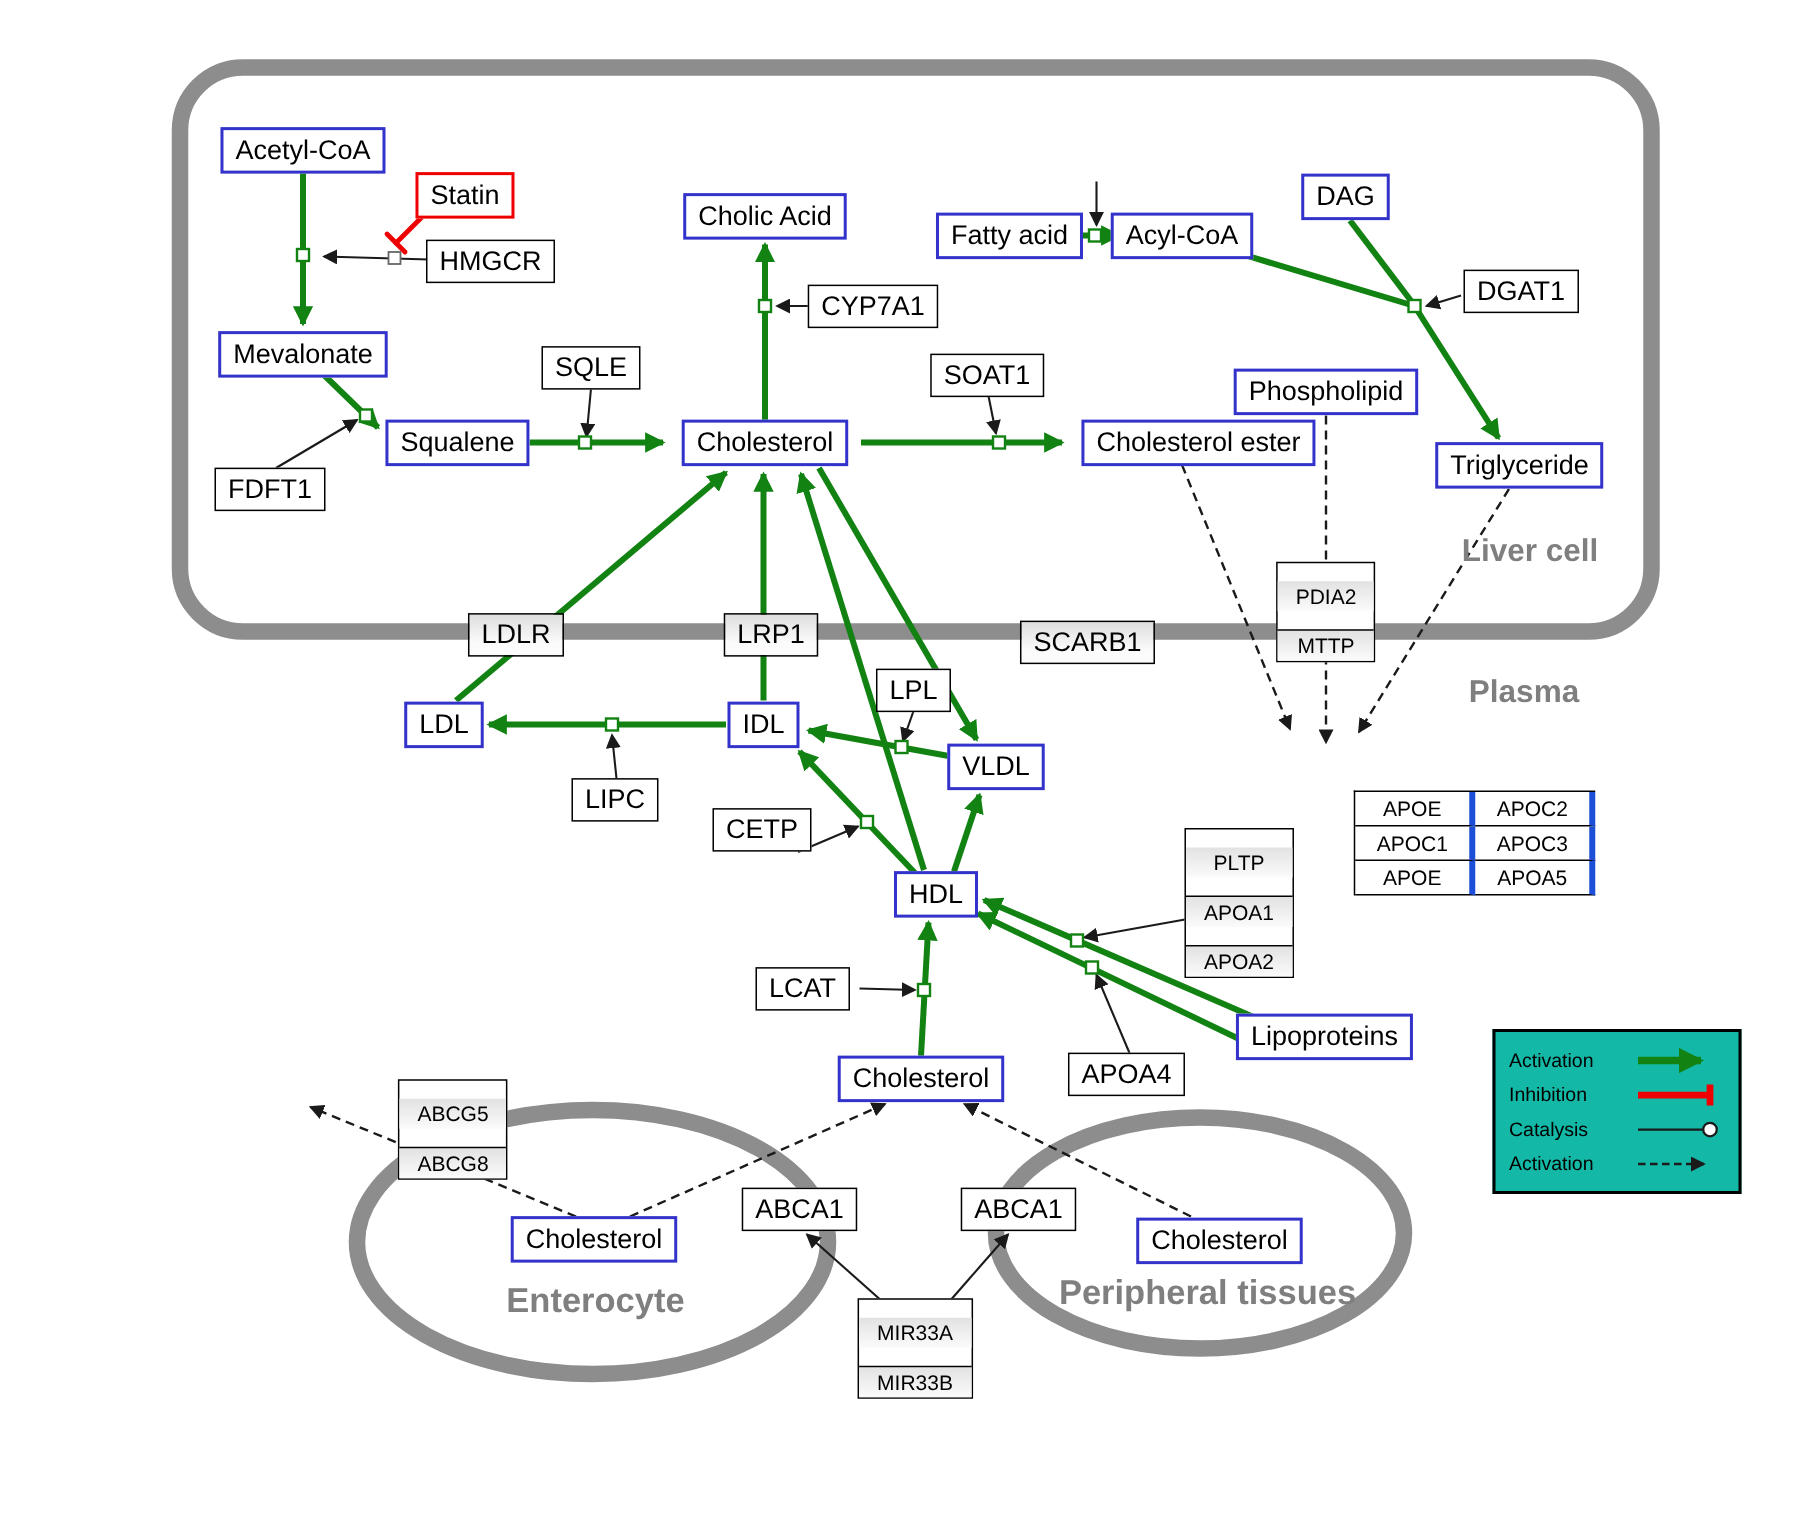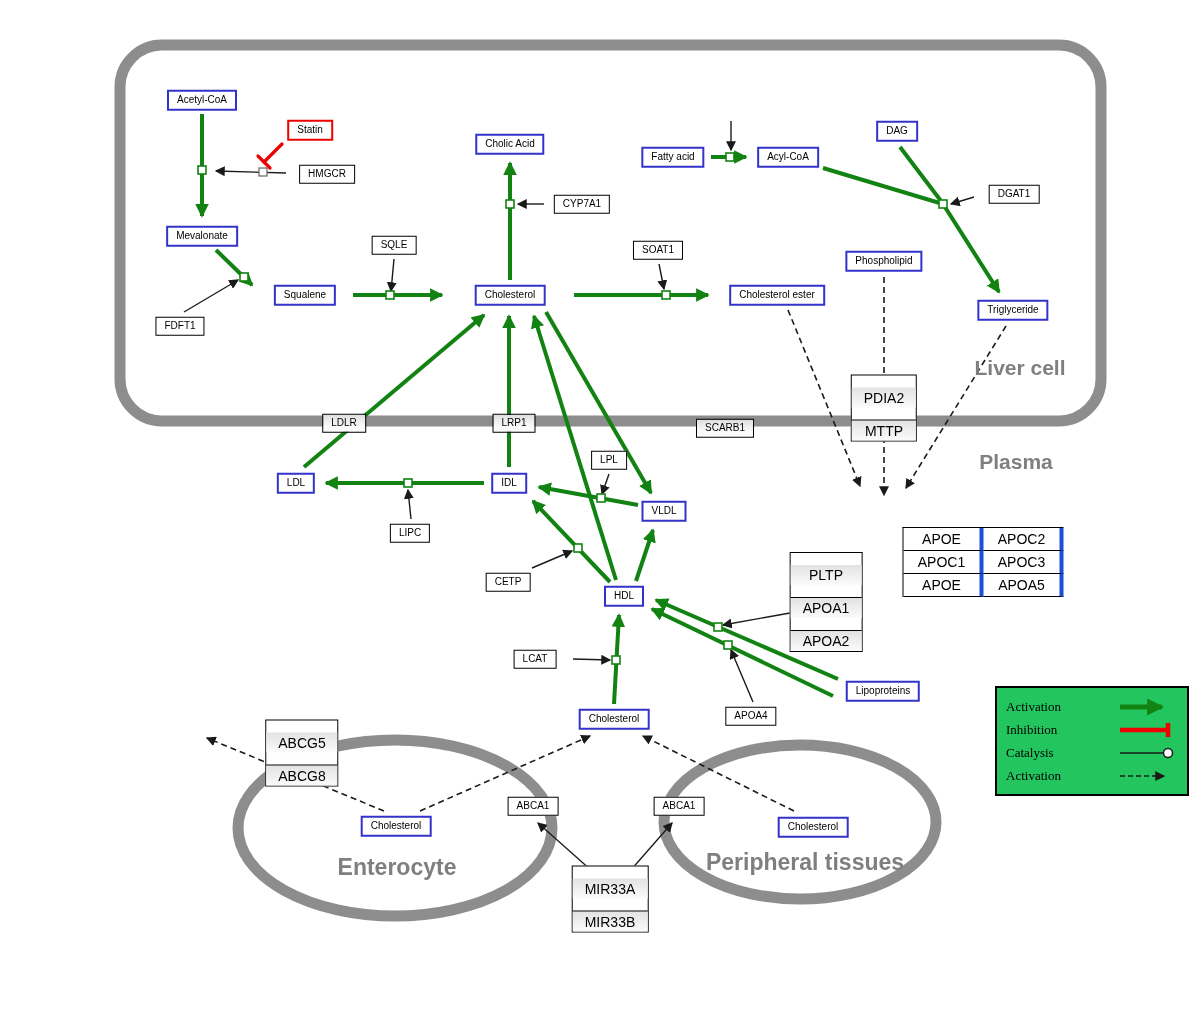--- a/index.html
+++ b/index.html
@@ -9,37 +9,37 @@
   .comp{fill:none;stroke:var(--compartment);stroke-width:11;}
   .act path{fill:none;stroke:var(--activation);stroke-width:4;}
   .transport path{fill:none;stroke:#1a1a1a;stroke-width:1.6;stroke-dasharray:6 4;}
   .cat path{fill:none;stroke:#1a1a1a;stroke-width:1.4;}
   .inh{fill:none;stroke:var(--inhibition);stroke-width:3.2;stroke-linecap:round;}
   .mk-act{fill:var(--activation);}
   .mk-blk{fill:#1a1a1a;}
   .jsq{fill:#fff;stroke:var(--activation);stroke-width:1.6;}
   .gsq{fill:#fff;stroke:#666;stroke-width:1.2;}
   .n{position:absolute;transform:translate(-50%,-50%);background:#fff;border:1px solid #000;
-     padding:2px 8px;font-size:10px;line-height:1.25;white-space:nowrap;color:#000;text-align:center;}
+     padding:2px 8px;font-size:18px;line-height:1.25;white-space:nowrap;color:#000;text-align:center;}
   .met{border:2px solid var(--metabolite_border);}
   .sta{border:2px solid var(--inhibition);margin-left:20px;}
   .shaded{background:linear-gradient(180deg,#dedede 0%,#fbfbfb 70%);}
   .wrap{white-space:normal;width:112px;padding:2px 6px;}
   .vgroup{position:absolute;transform:translate(-50%,-50%);border:1px solid #000;background:#fff;}
   .vrow{padding:2px 12px;font-size:14px;text-align:center;white-space:nowrap;
         background:linear-gradient(180deg,#e2e2e2,#fbfbfb);margin-top:12px;}
   .vrow+.vrow{border-top:1px solid #000;}
   .apo{position:absolute;transform:translate(-50%,-50%);display:grid;grid-template-columns:80px 80px;
        border-top:1px solid #000;border-left:1px solid #000;background:#fff;}
   .apo>div{border-right:4px solid #1d4ed8;border-bottom:1px solid #000;font-size:14px;text-align:center;padding:3px 0;}
   .comp-label{position:absolute;transform:translate(-50%,-50%);font-weight:bold;color:#7f7f7f;
               font-size:21px;white-space:nowrap;}
   .comp-label.small{font-size:23px;}
-  .legend{position:absolute;left:995px;top:686px;width:194px;border:2.5px solid #000;background:#22c55e;
-          padding:7px 9px;box-sizing:border-box;font-family:Liberation Serif, serif;}
+  .legend{position:absolute;left:995px;top:686px;width:166px;border:2.5px solid #000;background:#14b8a6;
+          padding:7px 9px;box-sizing:border-box;}
   .lg-row{display:flex;align-items:center;justify-content:space-between;height:23px;font-size:13px;color:#000;}
   .lg-row svg{flex:0 0 auto;}
 </style>
 </head>
 <body>
 
 <div class="canvas">
 
   <svg class="layer" width="1200" height="1013" viewBox="0 0 1200 1013">
     <defs>
@@ -133,21 +133,21 @@
   <div class="n sta" style="left:290px;top:130px">Statin</div>
   <div class="n" style="left:327px;top:174px">HMGCR</div>
   <div class="n met" style="left:202px;top:236px">Mevalonate</div>
   <div class="n" style="left:180px;top:326px">FDFT1</div>
   <div class="n met" style="left:305px;top:295px">Squalene</div>
   <div class="n" style="left:394px;top:245px">SQLE</div>
   <div class="n met" style="left:510px;top:144px">Cholic Acid</div>
   <div class="n" style="left:582px;top:204px">CYP7A1</div>
   <div class="n met" style="left:510px;top:295px">Cholesterol</div>
   <div class="n" style="left:658px;top:250px">SOAT1</div>
-  <div class="n met" style="left:777px;top:295px">Cholesterol ester</div>
+  <div class="n met" style="left:799px;top:295px">Cholesterol ester</div>
   <div class="n met" style="left:673px;top:157px">Fatty acid</div>
   <div class="n met" style="left:788px;top:157px">Acyl-CoA</div>
   <div class="n met" style="left:897px;top:131px">DAG</div>
   <div class="n" style="left:1014px;top:194px">DGAT1</div>
   <div class="n met" style="left:884px;top:261px">Phospholipid</div>
   <div class="n met" style="left:1013px;top:310px">Triglyceride</div>
 
   <div class="vgroup" style="left:884px;top:408px">
     <div class="vrow">PDIA2</div>
     <div class="vrow">MTTP</div>
@@ -155,21 +155,21 @@
 
   <div class="n shaded" style="left:344px;top:423px">LDLR</div>
   <div class="n shaded" style="left:514px;top:423px">LRP1</div>
   <div class="n shaded" style="left:725px;top:428px">SCARB1</div>
 
   <div class="n met" style="left:296px;top:483px">LDL</div>
   <div class="n met" style="left:509px;top:483px">IDL</div>
   <div class="n" style="left:410px;top:533px">LIPC</div>
   <div class="n" style="left:609px;top:460px">LPL</div>
   <div class="n met" style="left:664px;top:511px">VLDL</div>
-  <div class="n" style="left:508px;top:582px">CETP</div>
+  <div class="n" style="left:508px;top:553px">CETP</div>
   <div class="n met" style="left:624px;top:596px">HDL</div>
   <div class="n" style="left:535px;top:659px">LCAT</div>
   <div class="n" style="left:751px;top:716px">APOA4</div>
   <div class="n met" style="left:883px;top:691px">Lipoproteins</div>
   <div class="n met" style="left:614px;top:719px">Cholesterol</div>
 
   <div class="vgroup" style="left:826px;top:602px">
     <div class="vrow">PLTP</div>
     <div class="vrow">APOA1</div>
     <div class="vrow">APOA2</div>

